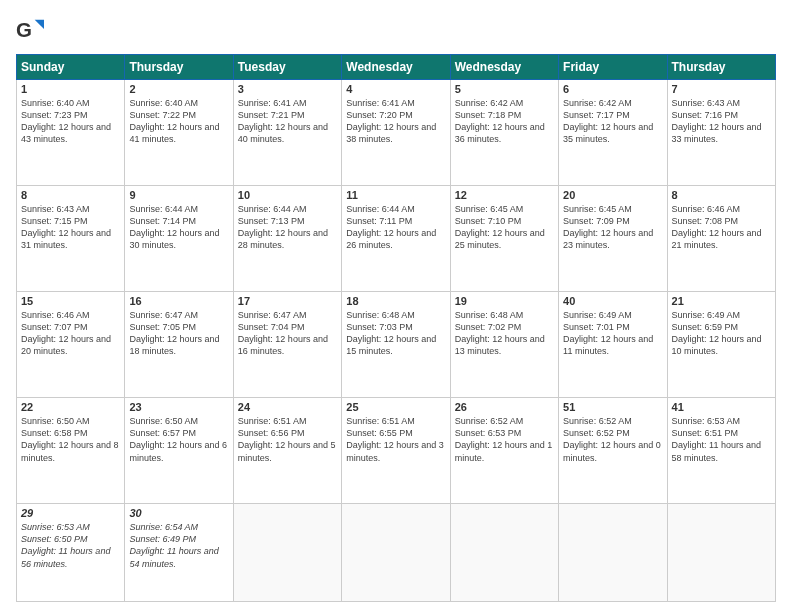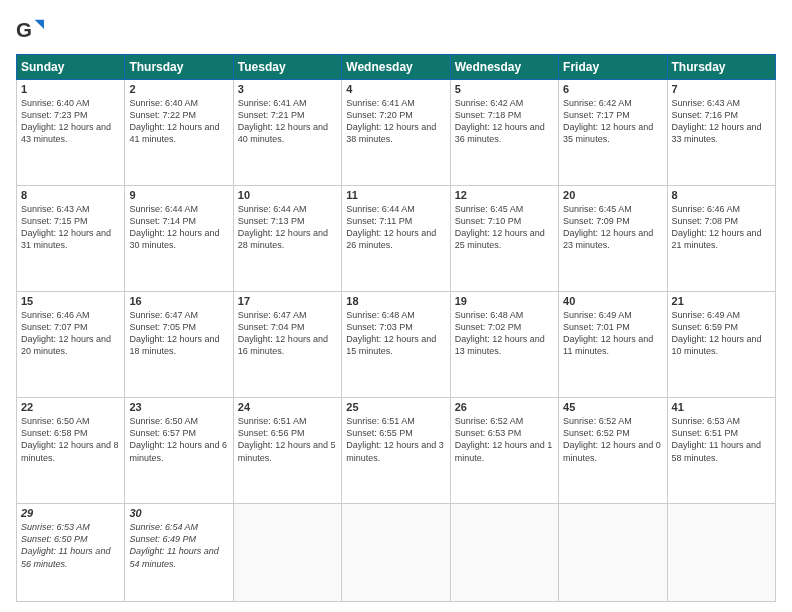--- a/index.html
+++ b/index.html
@@ -234,21 +234,21 @@
           </td>
           <td>
             <div class="day-num">25</div>
             <div class="day-detail">Sunrise: 6:51 AM<br>Sunset: 6:55 PM<br>Daylight: 12 hours and 3 minutes.</div>
           </td>
           <td>
             <div class="day-num">26</div>
             <div class="day-detail">Sunrise: 6:52 AM<br>Sunset: 6:53 PM<br>Daylight: 12 hours and 1 minute.</div>
           </td>
           <td>
-            <div class="day-num">45</div>
+            <div class="day-num">51</div>
             <div class="day-detail">Sunrise: 6:52 AM<br>Sunset: 6:52 PM<br>Daylight: 12 hours and 0 minutes.</div>
           </td>
           <td>
             <div class="day-num">41</div>
             <div class="day-detail">Sunrise: 6:53 AM<br>Sunset: 6:51 PM<br>Daylight: 11 hours and 58 minutes.</div>
           </td>
         </tr>
         <tr class="row-last">
           <td>
             <div class="day-num">29</div>

